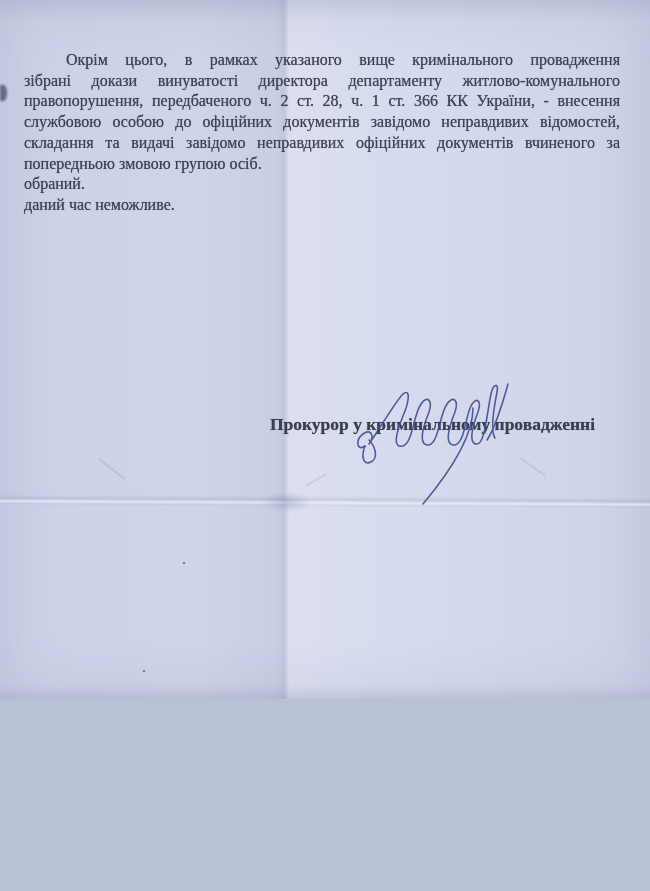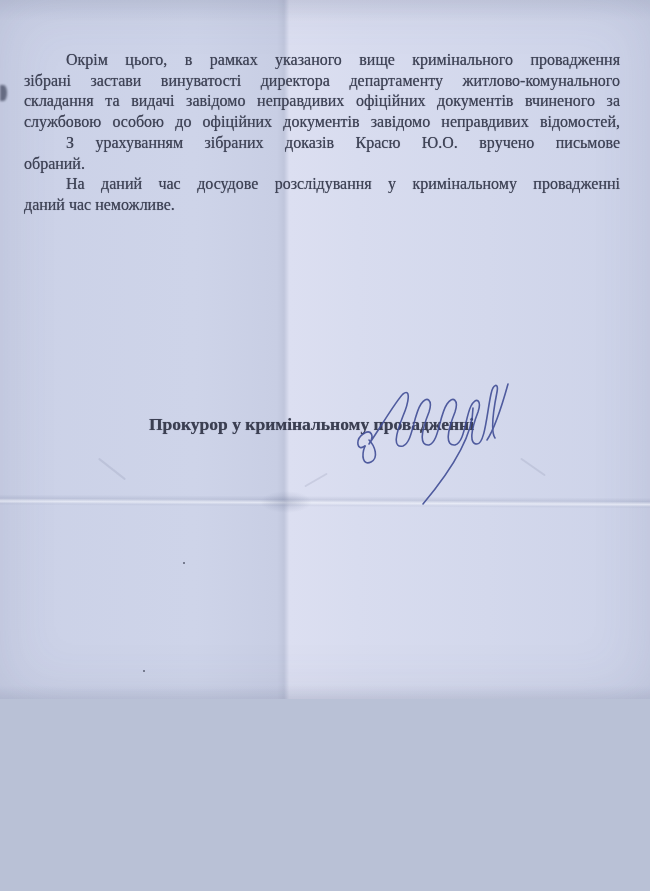--- a/index.html
+++ b/index.html
@@ -42,21 +42,21 @@
     font-size:16px;line-height:20.7px;
     color:#3f4356;
     text-shadow:0 0 .7px rgba(63,67,86,0.8);
   }
   .pline{text-align:justify;text-align-last:justify;}
   .pline.first{text-indent:42px;}
   .pline.last{text-align-last:left;}
 
   .sign-row{
     position:absolute;left:28px;right:55px;top:414px;
-    display:flex;justify-content:center;align-items:baseline;
+    display:flex;justify-content:flex-end;align-items:baseline;
     font-weight:bold;font-size:17.5px;color:#3b3f52;
     text-shadow:0 0 .7px rgba(59,63,82,0.8);
   }
   .signature-svg{position:absolute;left:345px;top:378px;}
 
   
   .logo{position:absolute;left:527px;top:843px;display:flex;align-items:flex-start;}
   .logo-text{
     margin-left:4px;width:64px;height:37px;
     background:#d9e2dc;border-radius:2px;
@@ -82,30 +82,30 @@
   <div class="wrinkle w1"></div>
   <div class="wrinkle w2"></div>
   <div class="wrinkle w3"></div>
   <div class="edge-mark"></div>
   <div class="speck s1"></div>
   <div class="speck s2"></div>
 
   <div class="doc">
       <div>
         <div class="pline first">Окрім цього, в рамках указаного вище кримінального провадження</div>
-        <div class="pline">зібрані застави винуватості директора департаменту житлово-комунального</div>
+        <div class="pline">зібрані докази винуватості директора департаменту житлово-комунального</div>
+        <div class="pline">правопорушення, передбаченого ч. 2 ст. 28, ч. 1 ст. 366 КК України, - внесення</div>
+        <div class="pline">службовою особою до офіційних документів завідомо неправдивих відомостей,</div>
         <div class="pline">складання та видачі завідомо неправдивих офіційних документів вчиненого за</div>
-        <div class="pline">службовою особою до офіційних документів завідомо неправдивих відомостей,</div>
+        <div class="pline last">попередньою змовою групою осіб.</div>
       </div>
       <div>
-        <div class="pline first">З урахуванням зібраних доказів Красю Ю.О. вручено письмове</div>
         <div class="pline last">обраний.</div>
       </div>
       <div>
-        <div class="pline first">На даний час досудове розслідування у кримінальному провадженні</div>
         <div class="pline last">даний час неможливе.</div>
       </div>
     </div>
 
   <div class="sign-row">
     <span>Прокурор у кримінальному провадженні</span>
   </div>
 
   <svg class="signature-svg" width="170" height="140" viewBox="0 0 170 140" fill="none">
     <g stroke="#3d4a94" stroke-width="1.6" stroke-linecap="round" stroke-linejoin="round" opacity="0.88">

